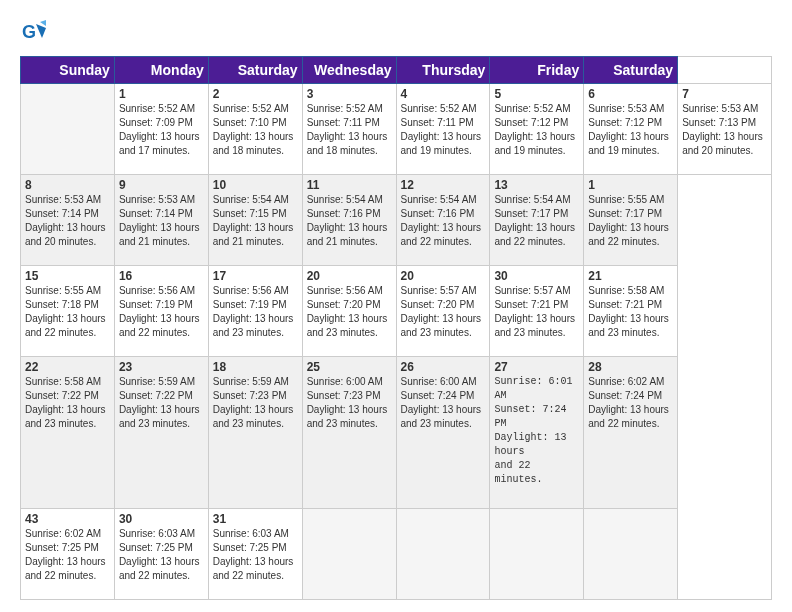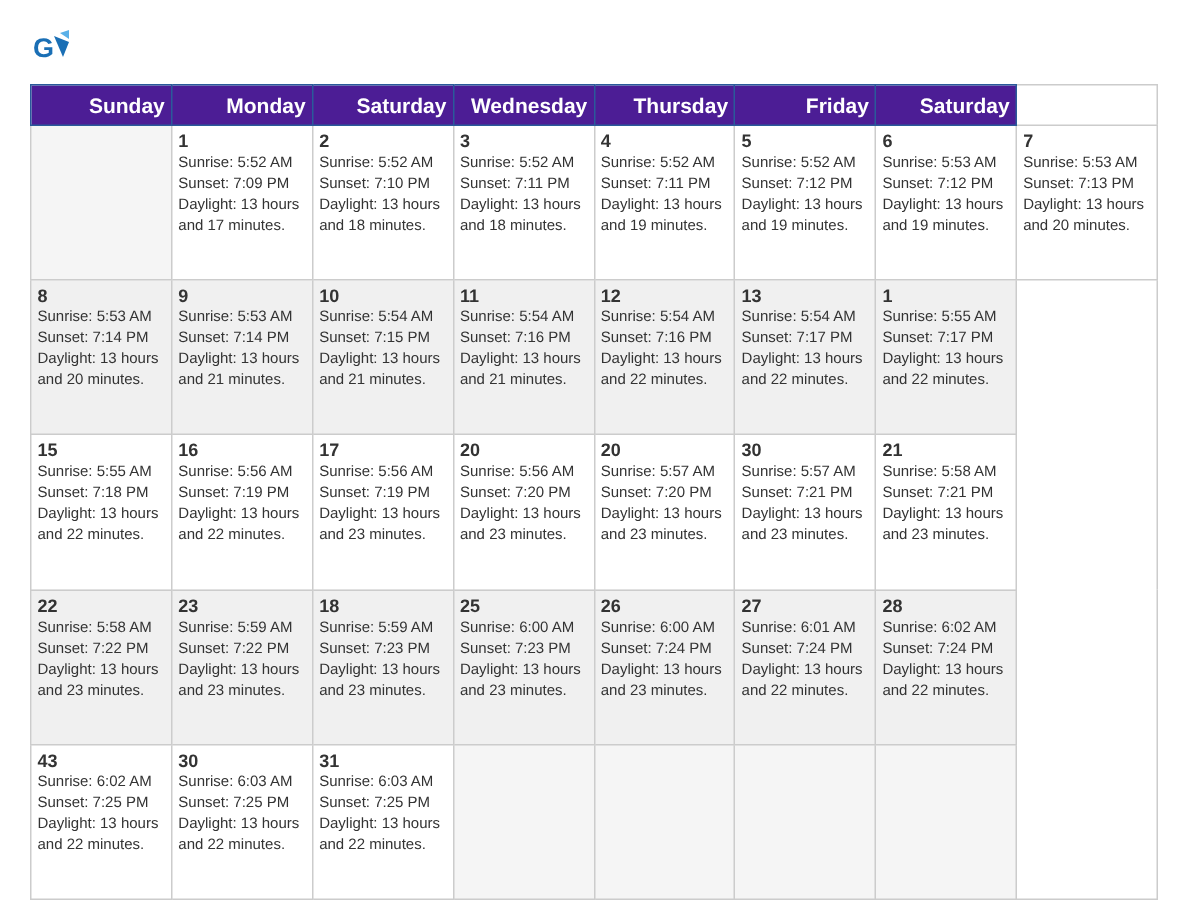--- a/index.html
+++ b/index.html
@@ -316,21 +316,21 @@
           </td>
           <td>
             <span class="day-num">26</span>
             <div class="day-info" style="white-space: pre-line;">Sunrise: 6:00 AM
 Sunset: 7:24 PM
 Daylight: 13 hours
 and 23 minutes.</div>
           </td>
           <td>
             <span class="day-num">27</span>
-            <div class="day-info" style="white-space: pre-line;">Sunrise: 6:01 AM
+            <div class="day-info" style="white-space: pre-line; font-family: Liberation Mono, monospace;">Sunrise: 6:01 AM
 Sunset: 7:24 PM
 Daylight: 13 hours
 and 22 minutes.</div>
           </td>
           <td>
             <span class="day-num">28</span>
             <div class="day-info" style="white-space: pre-line;">Sunrise: 6:02 AM
 Sunset: 7:24 PM
 Daylight: 13 hours
 and 22 minutes.</div>

